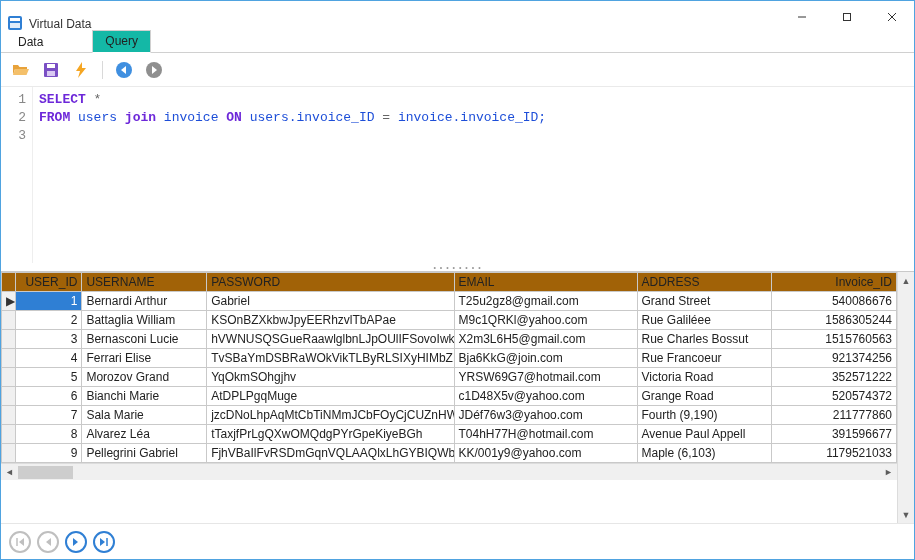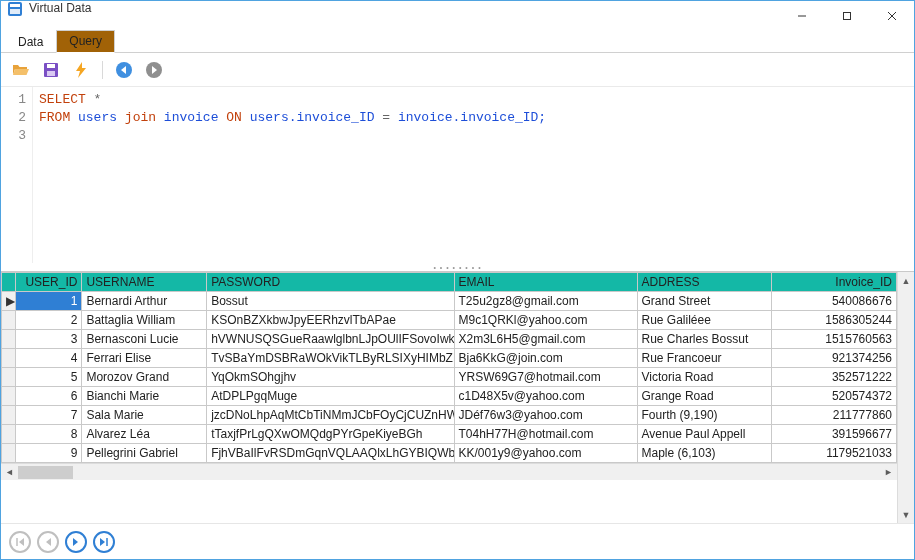--- a/index.html
+++ b/index.html
@@ -1,47 +1,47 @@
 <!DOCTYPE html>
 <html><head>
 <meta charset="utf-8">
 <style>
   * { box-sizing: border-box; }
   html, body { margin: 0; padding: 0; font-family: "Segoe UI", Tahoma, sans-serif; font-size: 12px; color: #222; background: #fff; }
   .window { width: 915px; height: 560px; border: 1px solid #4fa3e0; display: flex; flex-direction: column; background: #fff; }
   
-  .titlebar { height: 30px; display: flex; align-items: flex-start; padding: 0 0 0 6px; }
+  .titlebar { height: 30px; display: flex; align-items: flex-end; padding: 0 0 0 6px; }
   .titlebar .app-icon { width: 16px; height: 16px; margin-right: 6px; }
   .titlebar .title { flex: 1; font-size: 12px; color: #333; }
   .titlebar .win-btns { display: flex; }
   .win-btn { width: 45px; height: 29px; display: flex; align-items: center; justify-content: center; color: #333; }
   
-  .tabs { height: 22px; display: flex; align-items: flex-end; border-bottom: 1px solid #d0d0d0; padding-left: 4px; }
+  .tabs { height: 22px; display: flex; align-items: flex-end; border-bottom: 1px solid #d0d0d0; padding-left: 4px; gap: 36px; }
   .tab { padding: 3px 12px 4px 12px; font-size: 12px; border: 1px solid transparent; border-bottom: none; position: relative; top: 1px; cursor: default; }
-  .tab.active { background: #a16207; border-color: #d0d0d0; border-bottom: 1px solid #fff; }
+  .tab.active { background: #14b8a6; border-color: #d0d0d0; border-bottom: 1px solid #fff; }
   
   .toolbar { height: 34px; display: flex; align-items: center; padding: 0 8px; gap: 6px; border-bottom: 1px solid #eaeaea; }
   .tool-btn { width: 24px; height: 24px; display: flex; align-items: center; justify-content: center; border-radius: 2px; }
   .tool-sep { width: 1px; height: 18px; background: #d9d9d9; margin: 0 3px; }
   
   .editor { flex: 0 0 auto; display: flex; font-family: Consolas, "Courier New", monospace; font-size: 13px; line-height: 18px; height: 176px; }
   .gutter { width: 32px; text-align: right; padding: 4px 6px 4px 0; color: #888; background: #fff; border-right: 1px solid #eee; }
   .gutter div { height: 18px; }
   .code { flex: 1; padding: 4px 6px; white-space: pre; }
-  .kw { color: #c2410c; font-weight: normal; }
+  .kw { color: #6d28d9; font-weight: bold; }
   .op { color: #666; }
   .tok { color: #1d4ed8; }
   
   .splitter { height: 8px; display: flex; align-items: center; justify-content: center; cursor: row-resize; color: #999; font-size: 7px; letter-spacing: 1px; user-select: none; }
   
   .grid-wrap { flex: 1 1 auto; display: flex; overflow: hidden; border-top: 1px solid #c9c9c9; }
   .grid-body { flex: 1; overflow: hidden; }
   table.grid { border-collapse: collapse; width: 100%; table-layout: fixed; }
   table.grid th, table.grid td { border: 1px solid #c9c9c9; padding: 2px 4px; font-size: 12px; height: 18px; overflow: hidden; white-space: nowrap; text-overflow: clip; }
-  table.grid th { background: #14b8a6; text-align: left; font-weight: normal; }
+  table.grid th { background: #a16207; text-align: left; font-weight: normal; }
   table.grid td.num, table.grid th.num { text-align: right; }
   .row-ind { width: 14px; background: #f0f0f0; border: 1px solid #c9c9c9; text-align: center; font-size: 9px; color: #333; }
   .row-ind.current { background: #f0f0f0; }
   td.sel { background: #2f7fd4; color: #fff; }
   
   .vscroll { width: 17px; background: #f0f0f0; border-left: 1px solid #dcdcdc; display: flex; flex-direction: column; align-items: center; justify-content: flex-start; }
   .vscroll .arrow, .hscroll .arrow { width: 17px; height: 17px; display: flex; align-items: center; justify-content: center; color: #5c5c5c; font-size: 9px; }
   .hscroll { height: 17px; background: #f0f0f0; border-top: 1px solid #dcdcdc; display: flex; align-items: center; }
   .hscroll .track { flex: 1; height: 100%; position: relative; }
   .hscroll .thumb { position: absolute; left: 0; top: 2px; height: 13px; width: 55px; background: #cdcdcd; }
@@ -167,21 +167,21 @@
               <th class="">EMAIL</th>
               <th class="">ADDRESS</th>
               <th class="num">Invoice_ID</th>
             </tr>
           </thead>
           <tbody>
             <tr>
               <td class="row-ind current">▶</td>
               <td class="num sel">1</td>
               <td class="">Bernardi Arthur</td>
-              <td class="">Bossut</td>
+              <td class="">Gabriel</td>
               <td class="">T25u2gz8@gmail.com</td>
               <td class="">Grand Street</td>
               <td class="num">540086676</td>
             </tr>
             <tr>
               <td class="row-ind"></td>
               <td class="num">2</td>
               <td class="">Battaglia William</td>
               <td class="">KSOnBZXkbwJpyEERhzvlTbAPae</td>
               <td class="">M9c1QRKl@yahoo.com</td>

